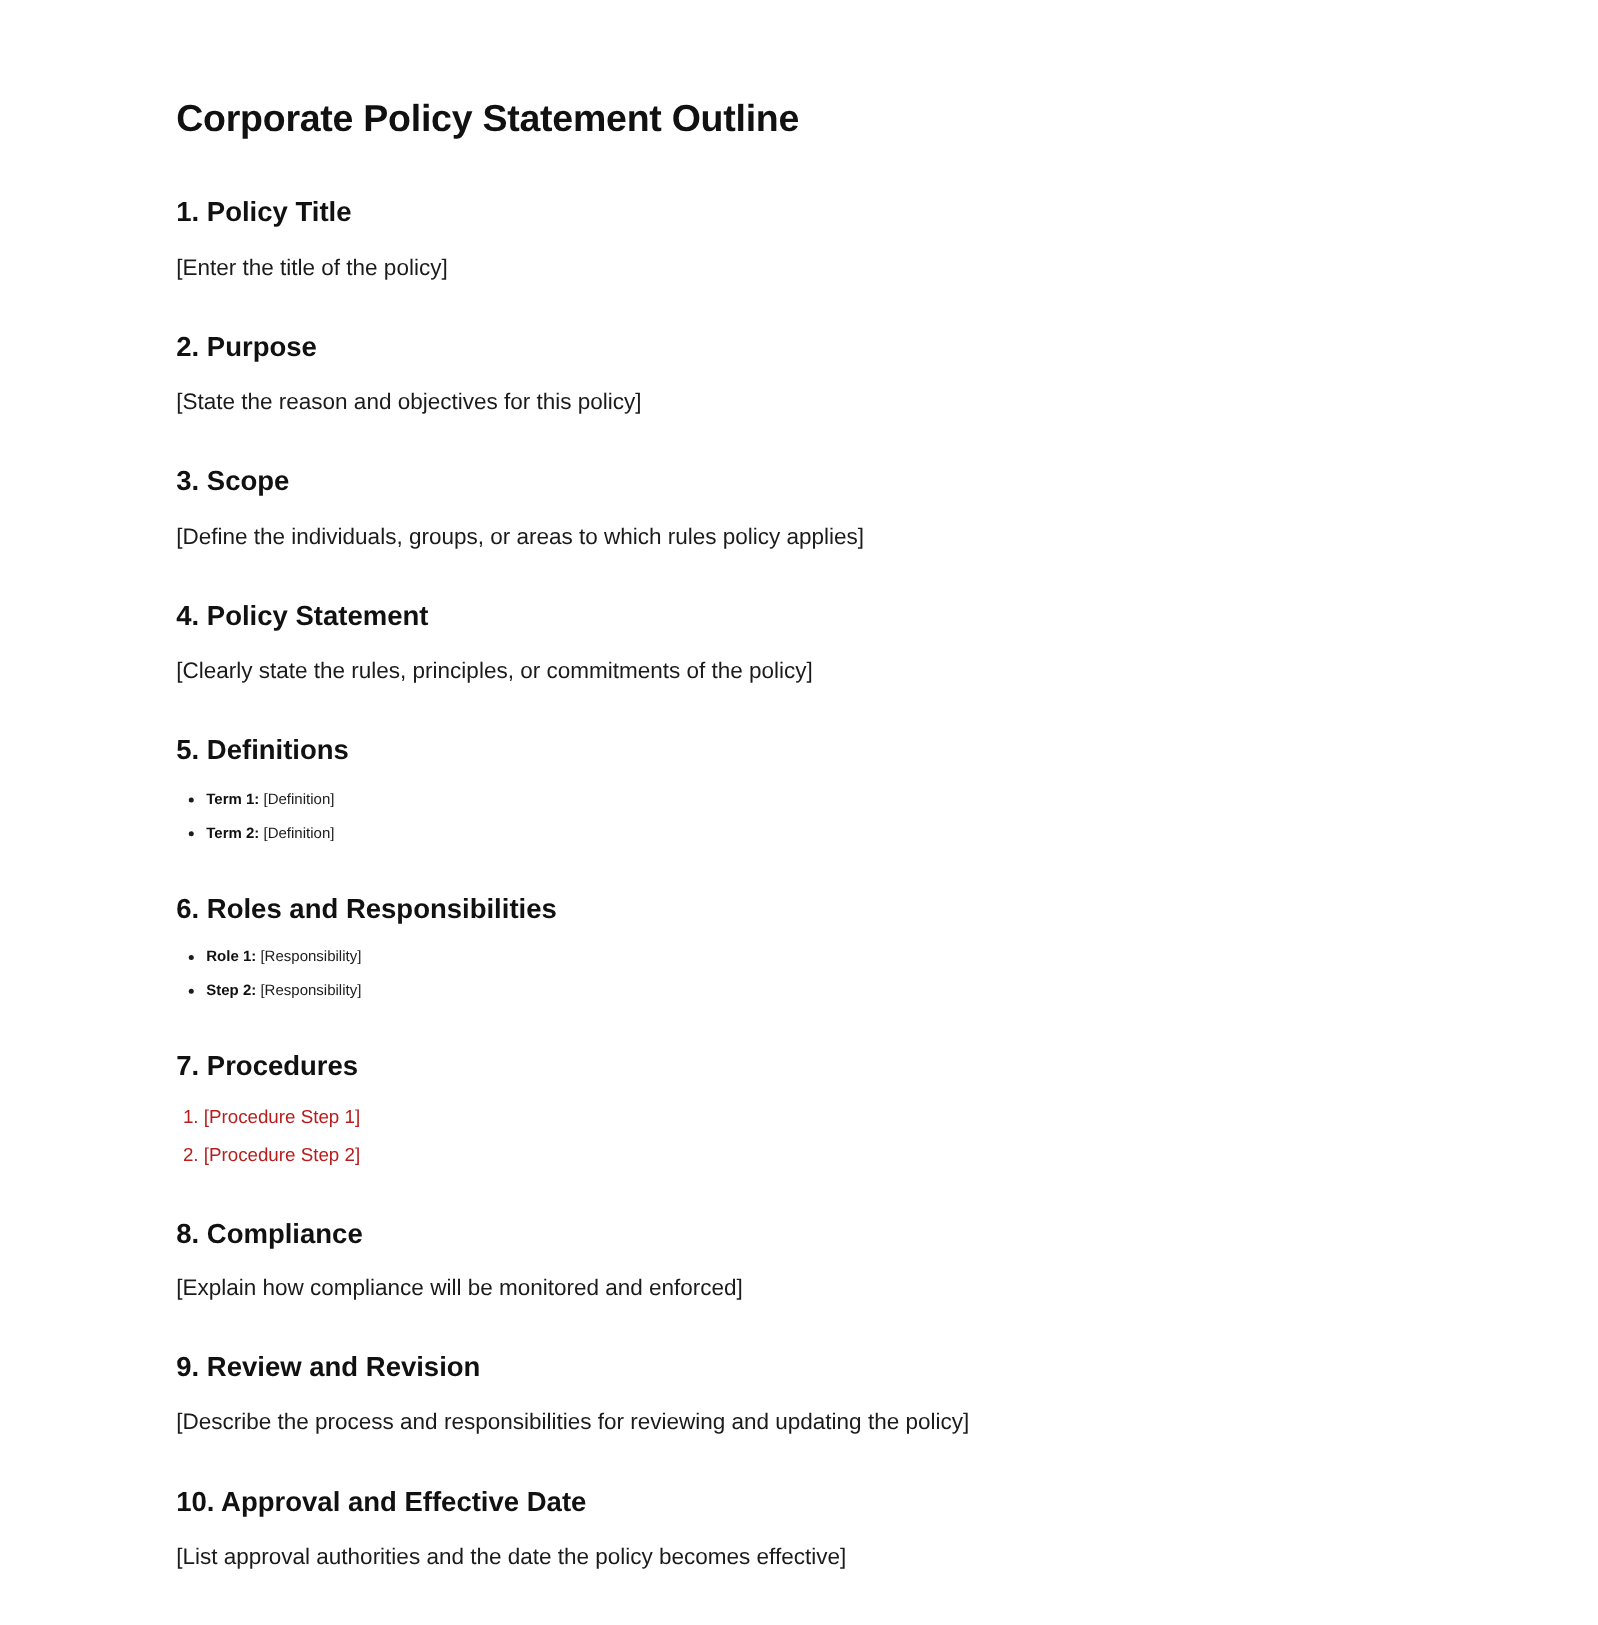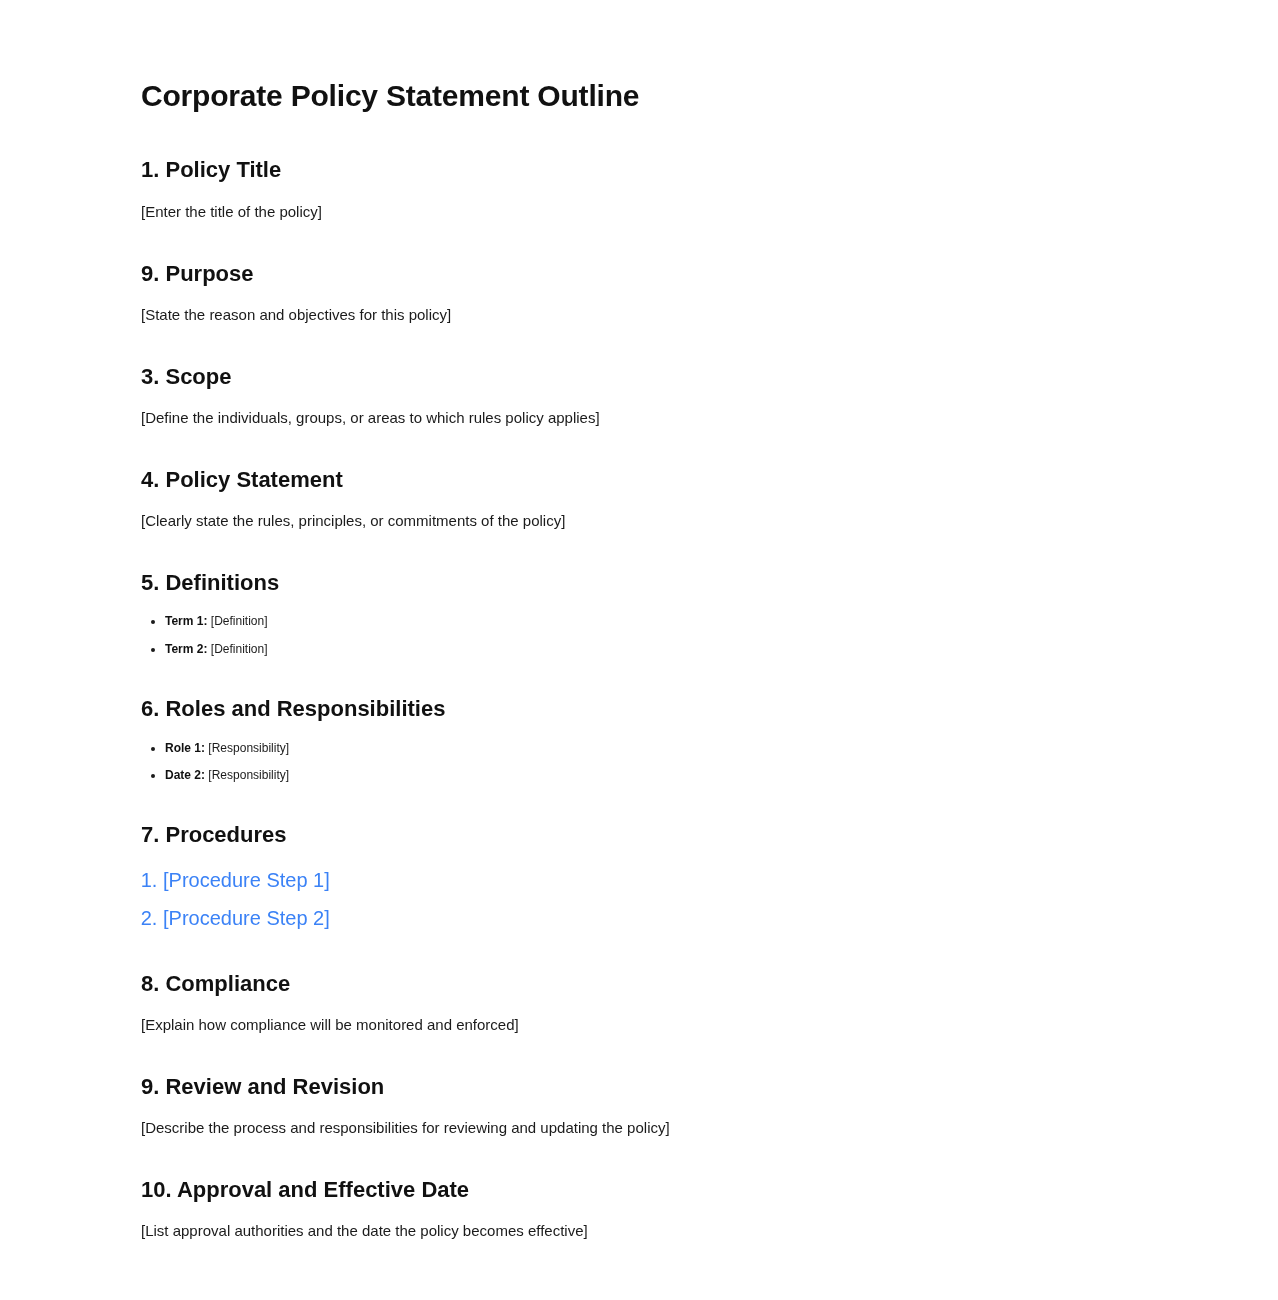--- a/index.html
+++ b/index.html
@@ -37,21 +37,21 @@
     margin-bottom: 0;
   }
   .section-heading {
     font-size: 22px;
     font-weight: bold;
     line-height: 1.2;
     color: #111111;
     margin: 0 0 17px 0;
   }
   .section-body {
-    font-size: 15px;
+    font-size: 18px;
     line-height: 1.45;
     color: #1b1b1b;
     margin: 0;
   }
   ul.bullet-list {
     list-style-type: disc;
     margin: 0;
     padding-left: 24px;
   }
   ul.bullet-list li {
@@ -62,23 +62,23 @@
   }
   ul.bullet-list li:last-child {
     margin-bottom: 0;
   }
   ol.step-list {
     list-style-type: decimal;
     margin: 0;
     padding-left: 22px;
   }
   ol.step-list li {
-    font-size: 20px;
+    font-size: 15px;
     line-height: 1.45;
-    color: #3b82f6;
+    color: #b91c1c;
     margin: 0 0 9px 0;
   }
   ol.step-list li:last-child {
     margin-bottom: 0;
   }
   .term-label {
     font-weight: bold;
     color: #111111;
   }
   .term-value {
@@ -91,21 +91,21 @@
 <div class="page">
 
   <h1 class="doc-title">Corporate Policy Statement Outline</h1>
 
   <section class="section">
     <h2 class="section-heading">1. Policy Title</h2>
     <p class="section-body">[Enter the title of the policy]</p>
   </section>
 
   <section class="section">
-    <h2 class="section-heading">9. Purpose</h2>
+    <h2 class="section-heading">2. Purpose</h2>
     <p class="section-body">[State the reason and objectives for this policy]</p>
   </section>
 
   <section class="section">
     <h2 class="section-heading">3. Scope</h2>
     <p class="section-body">[Define the individuals, groups, or areas to which rules policy applies]</p>
   </section>
 
   <section class="section">
     <h2 class="section-heading">4. Policy Statement</h2>
@@ -127,21 +127,21 @@
   </section>
 
   <section class="section">
     <h2 class="section-heading">6. Roles and Responsibilities</h2>
     <ul class="bullet-list">
       <li>
         <span class="term-label">Role 1:</span>
         <span class="term-value">[Responsibility]</span>
       </li>
       <li>
-        <span class="term-label">Date 2:</span>
+        <span class="term-label">Step 2:</span>
         <span class="term-value">[Responsibility]</span>
       </li>
     </ul>
   </section>
 
   <section class="section">
     <h2 class="section-heading">7. Procedures</h2>
     <ol class="step-list">
       <li>[Procedure Step 1]</li>
       <li>[Procedure Step 2]</li>

